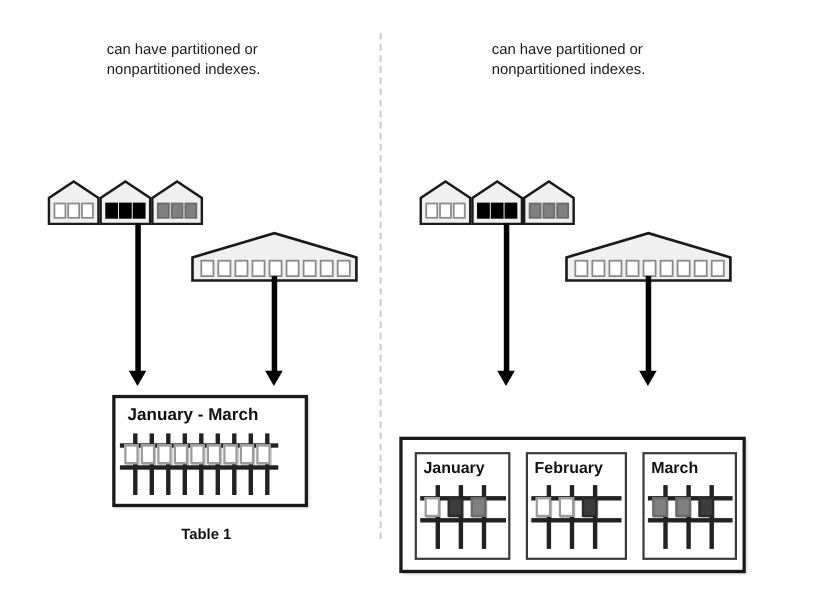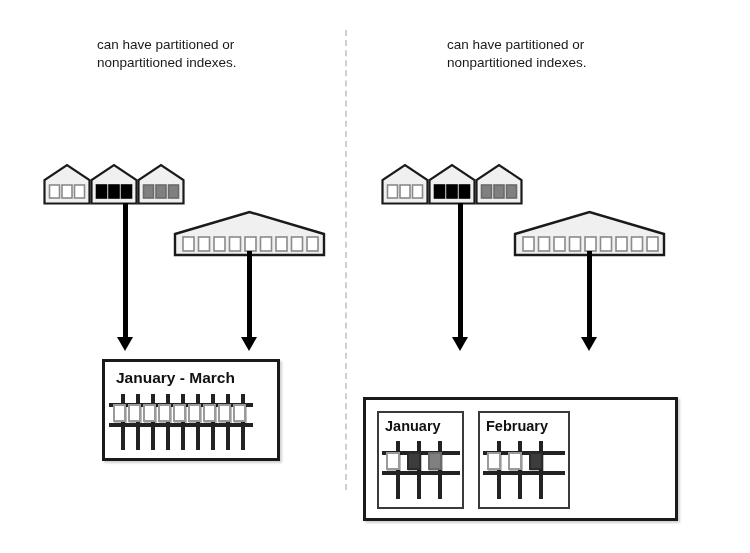--- a/index.html
+++ b/index.html
@@ -218,20 +218,21 @@
     <div class="cell" style="left:23px;  top:42px; width:13px; height:18px; background:#ffffff;"></div>
     <div class="cell" style="left:38px;  top:42px; width:13px; height:18px; background:#ffffff;"></div>
     <div class="cell" style="left:53px;  top:42px; width:13px; height:18px; background:#ffffff;"></div>
     <div class="cell" style="left:68px;  top:42px; width:13px; height:18px; background:#ffffff;"></div>
     <div class="cell" style="left:83px;  top:42px; width:13px; height:18px; background:#ffffff;"></div>
     <div class="cell" style="left:98px;  top:42px; width:13px; height:18px; background:#ffffff;"></div>
     <div class="cell" style="left:113px; top:42px; width:13px; height:18px; background:#ffffff;"></div>
     <div class="cell" style="left:128px; top:42px; width:13px; height:18px; background:#ffffff;"></div>
   </div>
 
+  <div class="tlabel" style="left:107px; top:478px; width:161px;">Table 1</div>
 
   <div class="divider"></div>
 
   <div class="caption" style="left:447px; top:36px;">
     <span class="sub">can have partitioned or</span>
     <span class="sub">nonpartitioned indexes.</span>
   </div>
 
   <div class="idx-group" style="left:380px; top:162px;">
     <span style="position:absolute;left:0;top:0;">
@@ -311,16 +312,30 @@
       <div class="vline" style="left:59px; top:28px; height:58px;"></div>
 
       <div class="hline" style="left:3px; top:38px; width:82px;"></div>
       <div class="hline" style="left:3px; top:58px; width:82px;"></div>
 
       <div class="cell" style="left:7px;  top:39px; width:14px; height:18px; background:#ffffff;"></div>
       <div class="cell" style="left:28px; top:39px; width:14px; height:18px; background:#ffffff;"></div>
       <div class="cell" style="left:49px; top:39px; width:14px; height:18px; background:#3c3c3c; border-color:#2a2a2a;"></div>
     </div>
 
+    <div class="partbox" style="left:218px; top:11px; width:86px; height:98px;">
+      <div class="tbox-title small" style="left:6px; top:5px;">March</div>
+
+      <div class="vline" style="left:17px; top:28px; height:58px;"></div>
+      <div class="vline" style="left:38px; top:28px; height:58px;"></div>
+      <div class="vline" style="left:59px; top:28px; height:58px;"></div>
+
+      <div class="hline" style="left:3px; top:38px; width:77px;"></div>
+      <div class="hline" style="left:3px; top:58px; width:77px;"></div>
+
+      <div class="cell" style="left:7px;  top:39px; width:14px; height:18px; background:#808080; border-color:#6a6a6a;"></div>
+      <div class="cell" style="left:28px; top:39px; width:14px; height:18px; background:#808080; border-color:#6a6a6a;"></div>
+      <div class="cell" style="left:49px; top:39px; width:14px; height:18px; background:#3c3c3c; border-color:#2a2a2a;"></div>
+    </div>
   </div>
 
 
 </div>
 
 </body></html>

